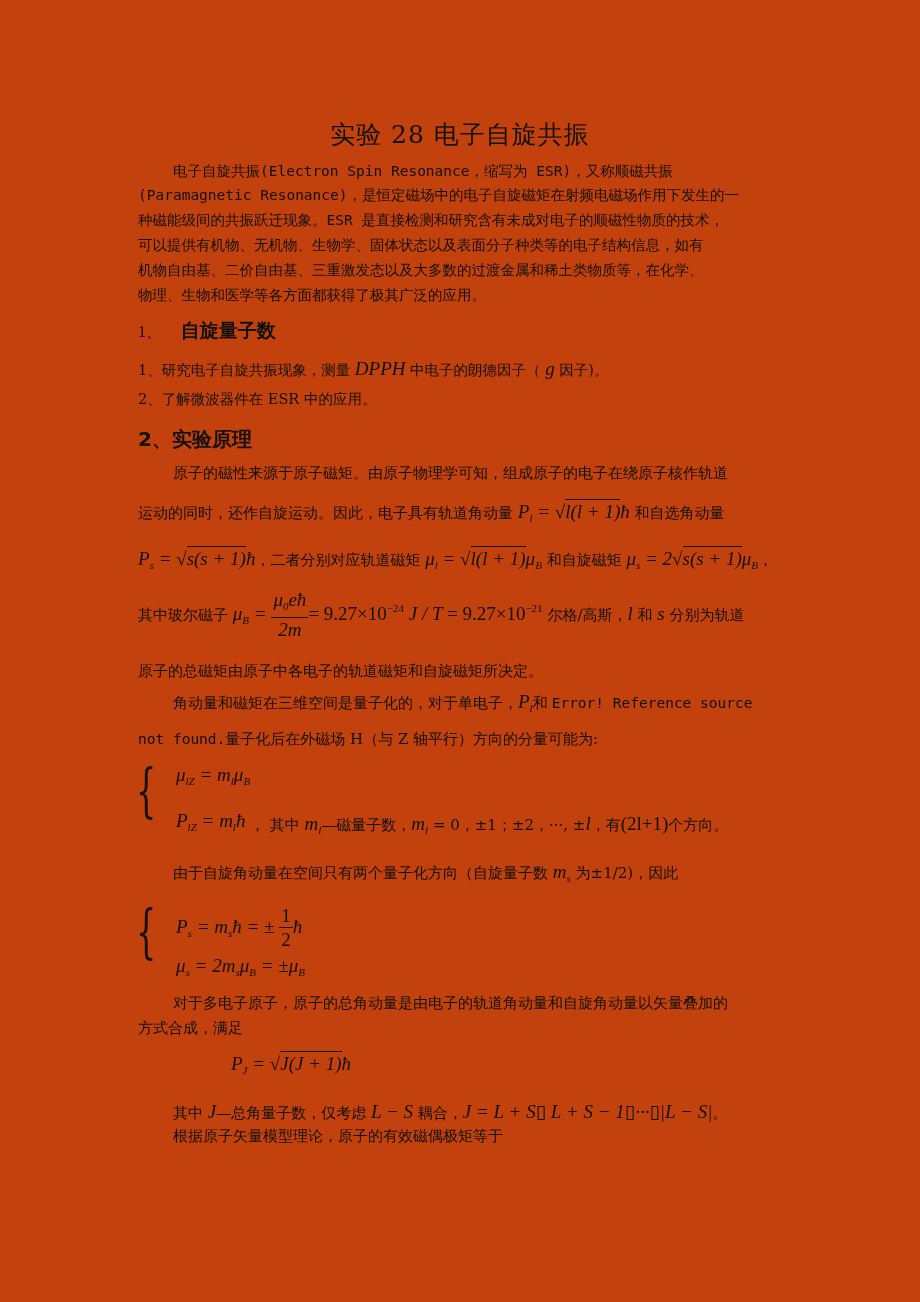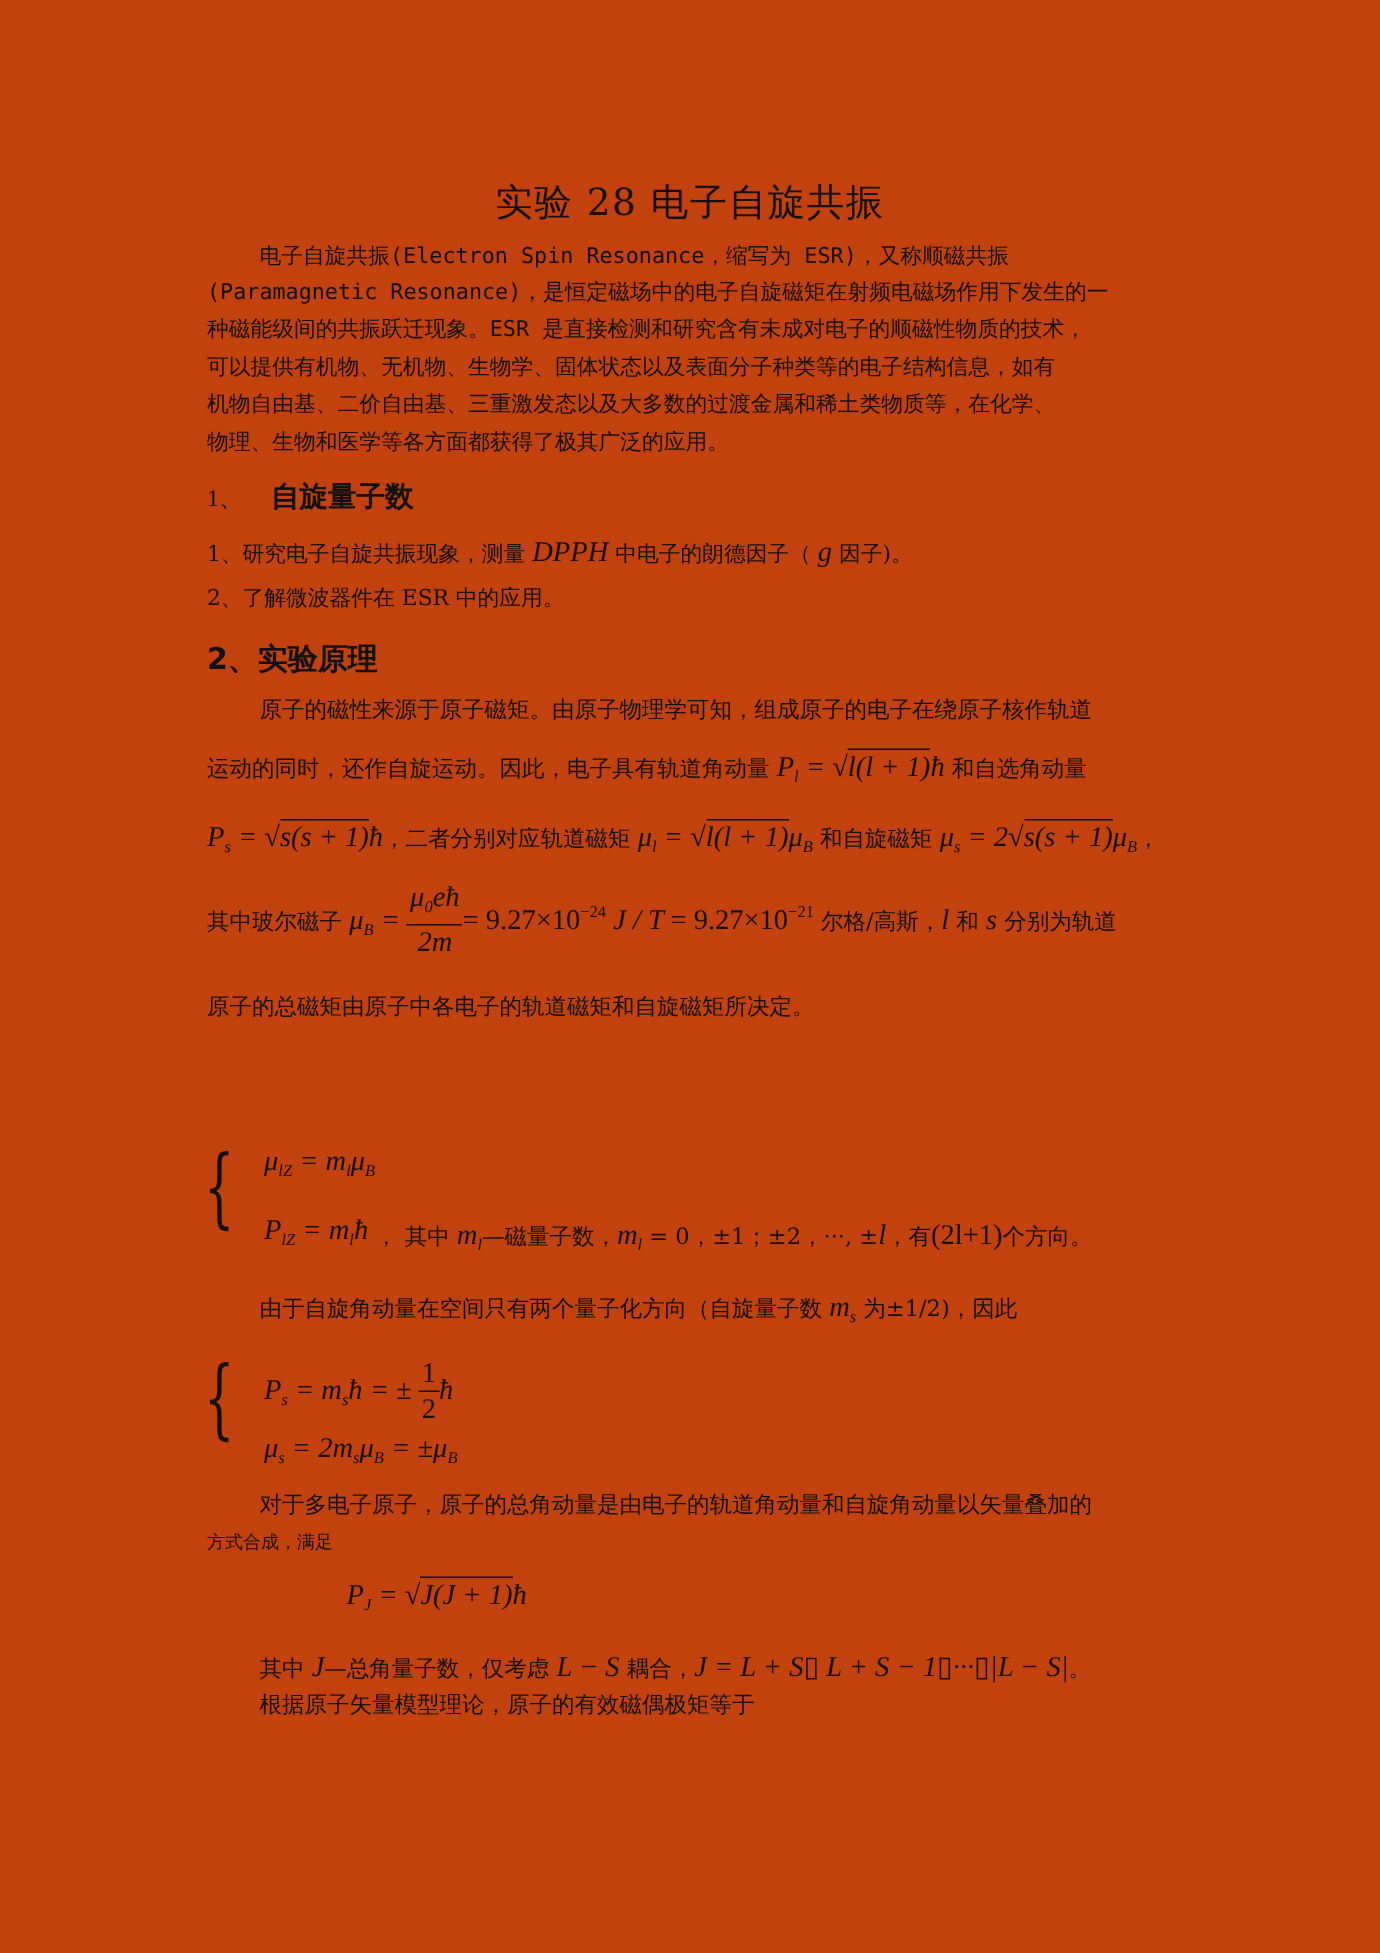--- a/index.html
+++ b/index.html
@@ -55,20 +55,26 @@
     <span class="m">P<span class="sub">l</span><span class="mu"> = √</span><span class="sqrt">l(l + 1)</span>ħ</span><span> 和自选角动量</span>
   </div>
   <div class="abs p" style="left:138px; top:547px; font-size:15px;">
     <span class="m">P<span class="sub">s</span><span class="mu"> = √</span><span class="sqrt">s(s + 1)</span>ħ</span><span>，二者分别对应轨道磁矩 </span><span class="m">μ<span class="sub">l</span><span class="mu"> = √</span><span class="sqrt">l(l + 1)</span>μ<span class="sub">B</span></span><span> 和自旋磁矩 </span><span class="m">μ<span class="sub">s</span><span class="mu"> = 2√</span><span class="sqrt">s(s + 1)</span>μ<span class="sub">B</span></span><span>，</span>
   </div>
   <div class="abs p" style="left:138px; top:584px; font-size:15px; line-height:48px;">
     <span>其中玻尔磁子 </span><span class="m">μ<span class="sub">B</span><span class="mu"> = </span><span class="frac"><span class="n">μ<span class="sub">0</span>eħ</span><span class="d">2m</span></span></span><span class="mu">= 9.27×10</span><span class="mu sup">−24</span><span class="m"> J / T </span><span class="mu">= 9.27×10</span><span class="mu sup">−21</span><span> 尔格/高斯，</span><span class="m">l</span><span> 和 </span><span class="m">s</span><span> 分别为轨道</span>
   </div>
   <div class="abs p" style="left:138px; top:660px; font-size:15px;">原子的总磁矩由原子中各电子的轨道磁矩和自旋磁矩所决定。</div>
 
+  <div class="abs p" style="left:173px; top:690px; font-size:15px;">
+    <span>角动量和磁矩在三维空间是量子化的，对于单电子，</span><span class="m">P<span class="sub">l</span></span><span>和</span><span class="mono" style="margin-left:4px;">Error!  Reference  source</span>
+  </div>
+  <div class="abs p" style="left:138px; top:728px; font-size:15px;">
+    <span class="mono">not found.</span><span>量子化后在外磁场 H（与 Z 轴平行）方向的分量可能为:</span>
+  </div>
 
   <div>
     <div class="abs brace" style="left:136px; top:762px;">{</div>
     <div class="abs m" style="left:176px; top:764px;">μ<span class="sub">lZ</span><span class="mu"> = </span>m<span class="sub">l</span>μ<span class="sub">B</span></div>
     <div class="abs m" style="left:176px; top:810px;">P<span class="sub">lZ</span><span class="mu"> = </span>m<span class="sub">l</span>ħ</div>
     <div class="abs p" style="left:250px; top:812px; font-size:15px;">
       <span> ，  其中 </span><span class="m">m<span class="sub">l</span></span><span>—磁量子数，</span><span class="m">m<span class="sub">l</span></span><span> = 0，±1；±2，···, ±</span><span class="m">l</span><span>，有</span><span class="mu">(2l+1)</span><span>个方向。</span>
     </div>
   </div>
 
@@ -76,21 +82,21 @@
     <span>由于自旋角动量在空间只有两个量子化方向（自旋量子数 </span><span class="m">m<span class="sub">s</span></span><span> 为±1/2)，因此</span>
   </div>
 
   <div>
     <div class="abs brace" style="left:136px; top:903px;">{</div>
     <div class="abs m" style="left:176px; top:905px;">P<span class="sub">s</span><span class="mu"> = </span>m<span class="sub">s</span>ħ<span class="mu"> = ± </span><span class="frac mu" style="font-style:normal;"><span class="n">1</span><span class="d">2</span></span>ħ</div>
     <div class="abs m" style="left:176px; top:955px;">μ<span class="sub">s</span><span class="mu"> = 2</span>m<span class="sub">s</span>μ<span class="sub">B</span><span class="mu"> = ±</span>μ<span class="sub">B</span></div>
   </div>
 
   <div class="abs p" style="left:173px; top:992px; font-size:15px;">对于多电子原子，原子的总角动量是由电子的轨道角动量和自旋角动量以矢量叠加的</div>
-  <div class="abs p" style="left:138px; top:1017px; font-size:12px;">方式合成，满足</div>
+  <div class="abs p" style="left:138px; top:1017px; font-size:15px;">方式合成，满足</div>
 
   <div class="abs m" style="left:231px; top:1053px;">P<span class="sub">J</span><span class="mu"> = √</span><span class="sqrt">J(J + 1)</span>ħ</div>
 
   <div class="abs p" style="left:173px; top:1100px; font-size:15px;">
     <span>其中 </span><span class="m">J</span><span>—总角量子数，仅考虑 </span><span class="m">L − S</span><span> 耦合，</span><span class="m">J = L + S▯  L + S − 1▯···▯|L − S|</span><span>。</span>
   </div>
   <div class="abs p" style="left:173px; top:1125px; font-size:15px;">根据原子矢量模型理论，原子的有效磁偶极矩等于</div>
 
 </div>
 

